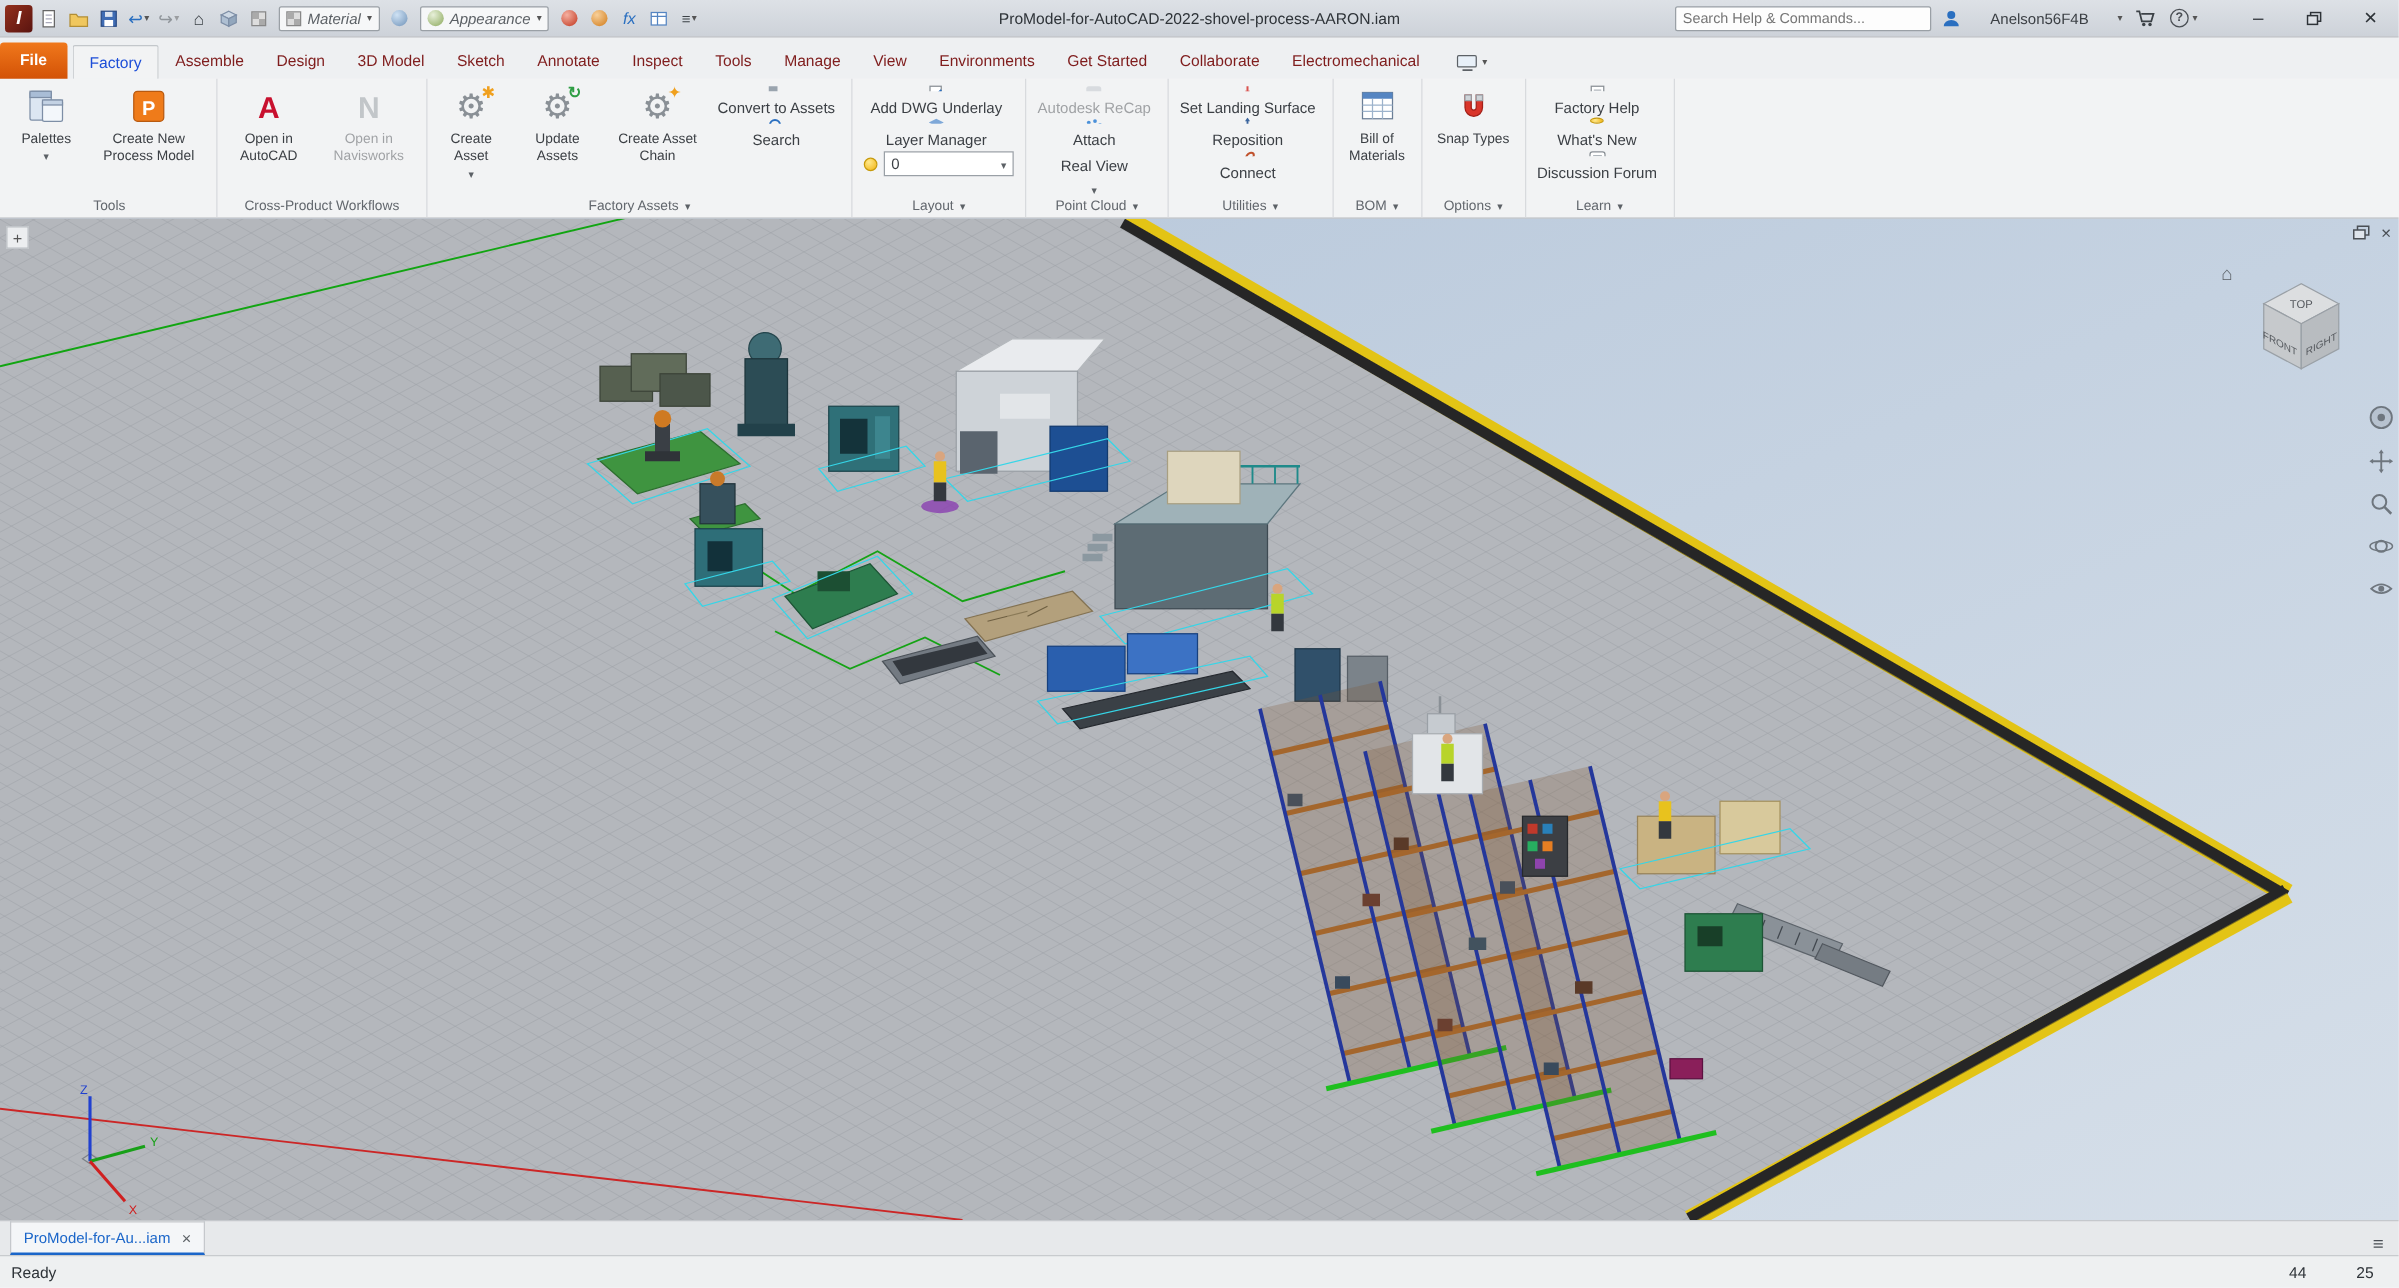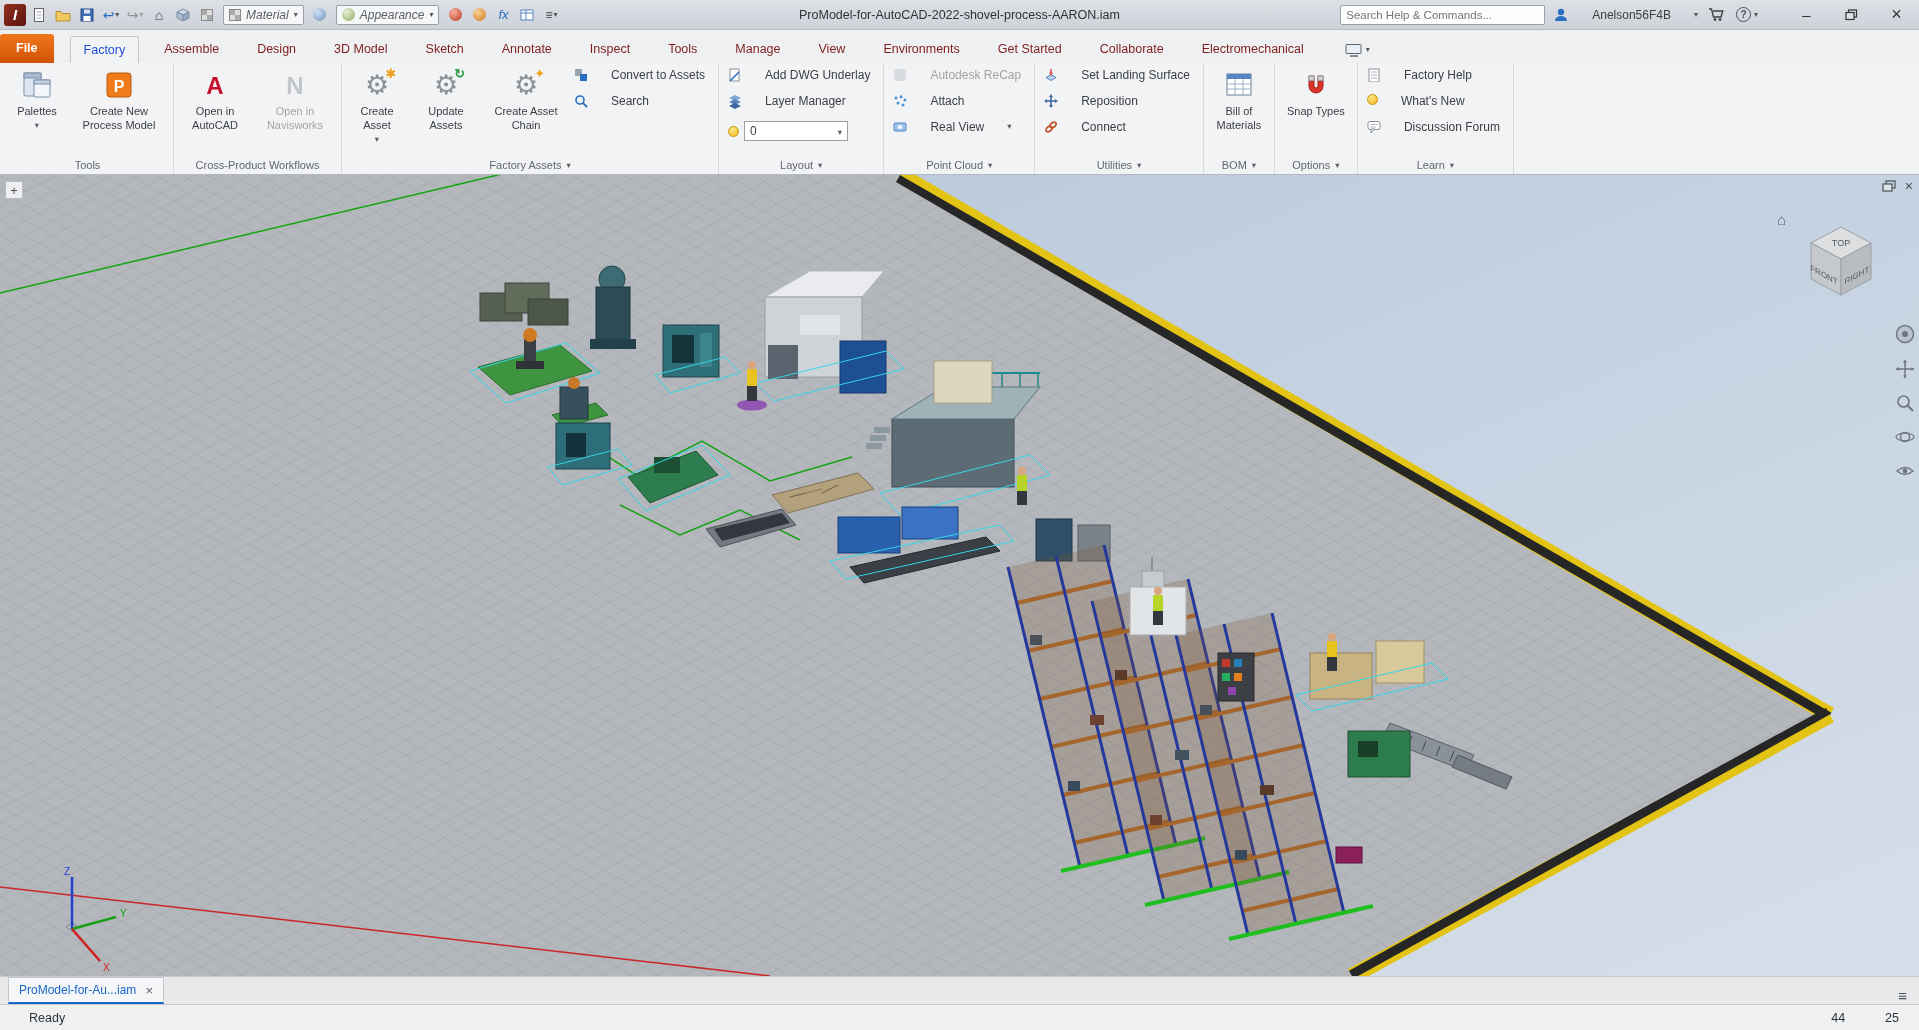--- a/index.html
+++ b/index.html
@@ -22,36 +22,36 @@
   .search-box { width:205px; height:20px; background:#fdfdfd; border:1px solid #9aa0a6; border-radius:2px; display:flex; align-items:center; padding:0 5px; }
   .search-box input { border:none; outline:none; width:100%; font-family:"Liberation Sans",sans-serif; font-size:11.5px; color:#444; background:transparent; }
   .userchip { display:flex; align-items:center; gap:23px; cursor:pointer; }
   .helpchip { display:flex; align-items:center; gap:3px; }
   .qmark { width:15px; height:15px; border:1.5px solid #4a4f55; border-radius:50%; font-size:10px; font-weight:bold; color:#4a4f55; display:flex; align-items:center; justify-content:center; }
   .winbtns { display:flex; margin-left:18px; }
   .winbtn { width:45px; height:30px; display:flex; align-items:center; justify-content:center; font-size:15px; color:#2e3338; cursor:pointer; }
   .disabled { opacity:.45; }
 
   
-  .tabrow { height:33px; background:#eef0f2; display:flex; align-items:flex-end; padding-left:0;gap:12px; }
+  .tabrow { height:33px; background:#eef0f2; display:flex; align-items:flex-end; padding-left:0; }
   .rtab { padding:0 13px; height:27px; line-height:27px; font-size:12.5px; color:#7f1d1d; cursor:pointer; white-space:nowrap; }
   .rtab.file { background:linear-gradient(#f0781c,#d35206); color:#fff; font-weight:bold; height:29px; line-height:29px; padding:0 16px; border-radius:3px 3px 0 0; margin-right:4px; }
   .rtab.active { background:#f2f3f4; border:1px solid #c3c7cb; border-bottom:none; color:#1d4ed8; border-radius:2px 2px 0 0; }
   .tabrow-ctl { margin-left:10px; display:flex; align-items:center; gap:3px; height:27px; padding:0 6px; cursor:pointer; }
 
   
   .ribbon { height:112px; background:#f2f3f4; border-bottom:1px solid #b5b9bd; display:flex; align-items:stretch; padding-left:2px; }
   .rgroup { display:flex; flex-direction:column; border-right:1px solid #d8dadd; padding:2px 5px 0 5px; }
   .rcontent { flex:1; display:flex; align-items:flex-start; gap:3px; }
   .rbtn-lg { display:flex; flex-direction:column; align-items:center; padding:3px 4px 0 4px; height:88px; border-radius:2px; cursor:pointer; }
   .rbtn-lg .ricon { height:34px; display:flex; align-items:center; justify-content:center; margin-bottom:3px; }
   .rlabel { font-size:11px; line-height:1.25; text-align:center; color:#3b3f44; }
   .rarrow { font-size:8.5px; color:#5c6166; line-height:1; margin-top:2px; }
   .rcol { display:flex; flex-direction:column; gap:1px; padding-top:3px; }
-  .rbtn-sm { display:flex; align-items:flex-start; gap:23px; height:25px; padding:0 8px 0 4px; font-size:12px; color:#3b3f44; border-radius:2px; cursor:pointer; white-space:nowrap; }
+  .rbtn-sm { display:flex; align-items:center; gap:6px; height:25px; padding:0 8px 0 4px; font-size:12px; color:#3b3f44; border-radius:2px; cursor:pointer; white-space:nowrap;flex-direction:column; }
   .rfooter { height:19px; display:flex; align-items:center; justify-content:center; gap:5px; font-size:11px; color:#62676d; cursor:pointer; }
   .gear-ico { position:relative; font-size:27px; color:#8a9096; line-height:1; }
   .gear-ico .ov { position:absolute; right:-7px; top:-5px; font-size:13px; }
   .ov.orange { color:#f0a01e; } .ov.green { color:#2f9e44; font-weight:bold; }
   .bulb { width:11px; height:11px; border-radius:50%; background:radial-gradient(circle at 35% 30%,#ffe98c,#f2b413); border:1px solid #c79a0a; display:inline-block; }
   .layer-combo { display:flex; align-items:center; gap:5px; height:22px; padding:0 4px; }
   .layer-field { width:104px; height:20px; background:#fff; border:1px solid #9aa0a6; display:flex; align-items:center; justify-content:space-between; padding:0 5px; font-size:12px; }
   .w58{width:60px;} .w72{width:72px;} .w80{width:82px;} .w96{width:98px;} .w112{width:116px;}
 
   
@@ -64,21 +64,21 @@
   .navbar { position:absolute; right:3px; top:148px; display:flex; flex-direction:column; gap:14px; align-items:center; }
   .navbar .nbtn { cursor:pointer; opacity:.85; }
 
   
   .doctabs { height:28px; background:#e7e9eb; border-top:1px solid #c5c8cc; display:flex; align-items:flex-end; padding-left:8px; }
   .dtab { height:27px; display:flex; align-items:center; gap:9px; padding:0 10px; background:#f4f6f8; border:1px solid #c5c8cc; border-bottom:2px solid #1b66c9; color:#1b66c9; font-size:12px; cursor:pointer; }
   .dtab .x { color:#5c6166; font-size:13px; cursor:pointer; }
   .dt-menu { margin-left:auto; padding:0 12px; font-size:15px; color:#4a4f55; cursor:pointer; }
 
   
-  .statusbar { height:26px; background:#eef0f1; border-top:1px solid #c8cbce; display:flex; align-items:center; font-size:12.5px; color:#2e3338;padding-left:20px; }
+  .statusbar { height:26px; background:#eef0f1; border-top:1px solid #c8cbce; display:flex; align-items:center; font-size:12.5px; color:#2e3338; }
   .statusbar .ready { padding-left:9px; }
   .counters { margin-left:auto; display:flex; gap:40px; padding-right:20px; }
 </style>
 </head>
 <body>
 
 <div class="titlebar">
   <div class="tb-left">
     <span class="logo">I</span>
     <span class="tbtn">

